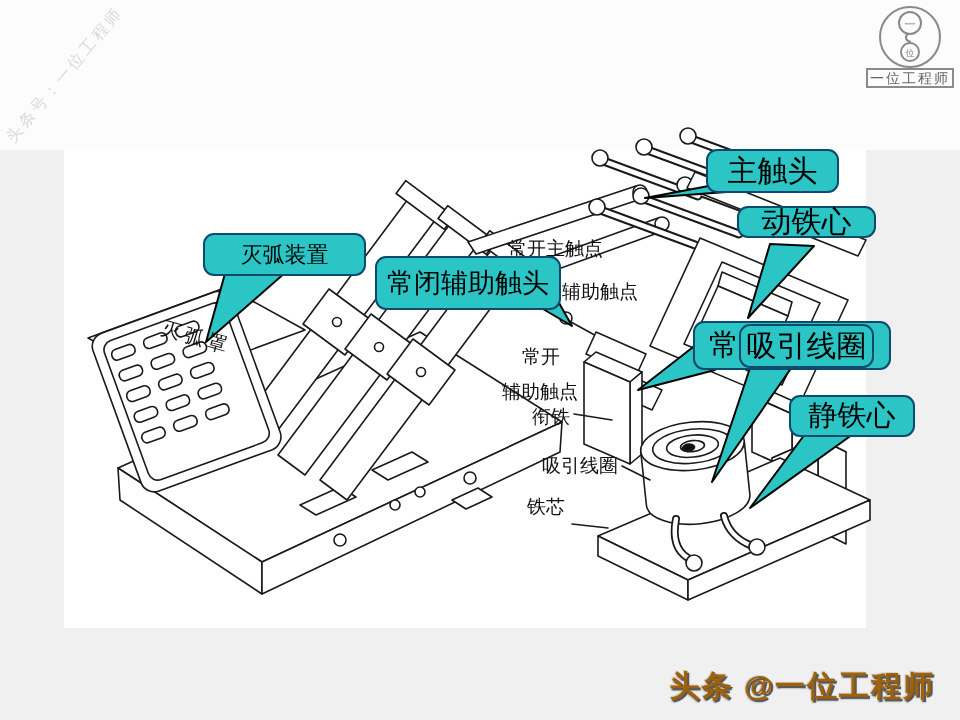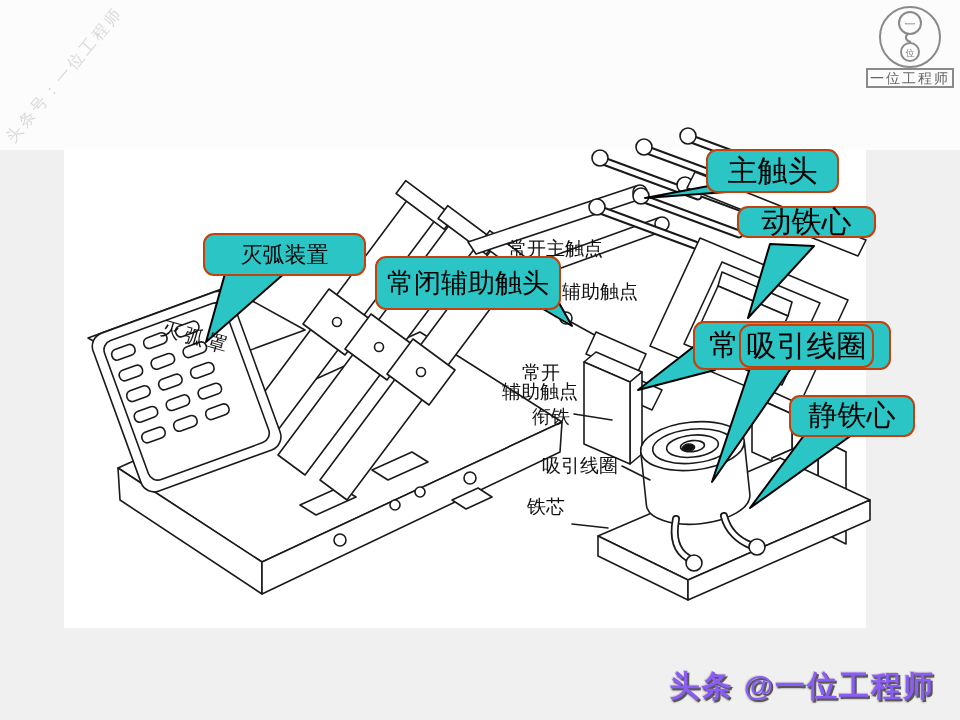--- a/index.html
+++ b/index.html
@@ -14,50 +14,50 @@
     font-family:"Liberation Sans", sans-serif;font-weight:bold;font-size:54px;
     letter-spacing:6px;color:var(--title-color,#18695E);}
 
   .watermark{position:absolute;left:10px;top:130px;transform:rotate(-50deg);
     transform-origin:left center;color:#d9d9d9;font-size:16px;letter-spacing:3px;
     white-space:nowrap;}
 
   .diagram-svg{position:absolute;left:0;top:0;width:960px;height:720px;z-index:5;}
 
   .callout{position:absolute;z-index:20;background:var(--callout,#2BC5C6);
-    border:2px solid #c2410c;border-radius:11px;display:flex;align-items:center;
+    border:2px solid #0c4a6e;border-radius:11px;display:flex;align-items:center;
     justify-content:center;color:#000;font-family:"Liberation Serif", serif;
     box-sizing:border-box;white-space:nowrap;}
   .co-main    {left:706px;top:149px;width:133px;height:44px;font-size:30px;}
   .co-movcore {left:737px;top:206px;width:139px;height:32px;font-size:30px;}
   .co-arc     {left:203px;top:233px;width:163px;height:43px;font-size:22px;}
   .co-ncaux   {left:375px;top:256px;width:186px;height:54px;font-size:27px;}
   .co-partial {left:693px;top:321px;width:198px;height:49px;font-size:30px;
                justify-content:flex-start;padding-left:14px;z-index:18;}
   .co-coil    {left:739px;top:324px;width:135px;height:44px;font-size:30px;z-index:19;}
   .co-stcore  {left:789px;top:395px;width:126px;height:42px;font-size:29px;}
 
   .dlabel{position:absolute;z-index:8;color:#111;font-size:19px;white-space:nowrap;}
   .dl-nomain {left:508px;top:236px;}
   .dl-aux    {left:562px;top:279px;}
-  .dl-noaux1 {left:522px;top:360px;}
+  .dl-noaux1 {left:522px;top:344px;}
   .dl-noaux2 {left:502px;top:379px;}
   .dl-armat  {left:532px;top:404px;}
   .dl-coil   {left:542px;top:453px;}
   .dl-core   {left:527px;top:494px;}
   .dl-arccov {left:160px;top:324px;font-size:20px;transform:rotate(16deg);letter-spacing:4px;}
 
   .caption{position:absolute;left:300px;top:584px;width:370px;z-index:8;
     text-align:center;font-size:27px;letter-spacing:2px;color:#000;}
 
   .logo{position:absolute;left:862px;top:4px;width:96px;height:84px;z-index:25;}
 
   .footer-badge{position:absolute;right:25px;top:666px;z-index:25;
     font-family:"Liberation Sans", sans-serif;font-weight:bold;font-size:30px;
-    letter-spacing:2px;color:#8b5cf6;
+    letter-spacing:2px;color:#a16207;
     text-shadow:2px 2px 0 #595959,-1px -1px 0 #d4d4d4,1px 2px 2px #6a6a6a;}
 </style>
 </head>
 <body>
 
 <div class="stage">
 
   <div class="top-band"></div>
   <div class="figure-area"></div>
 

